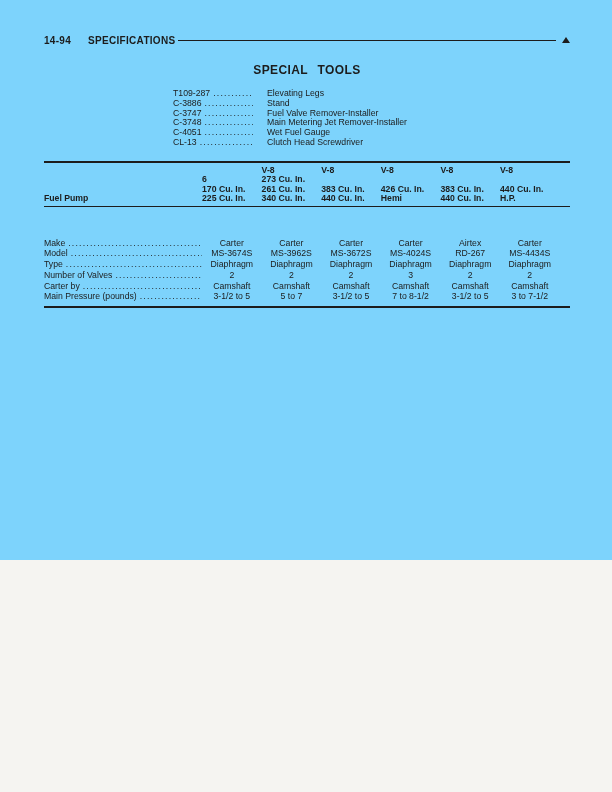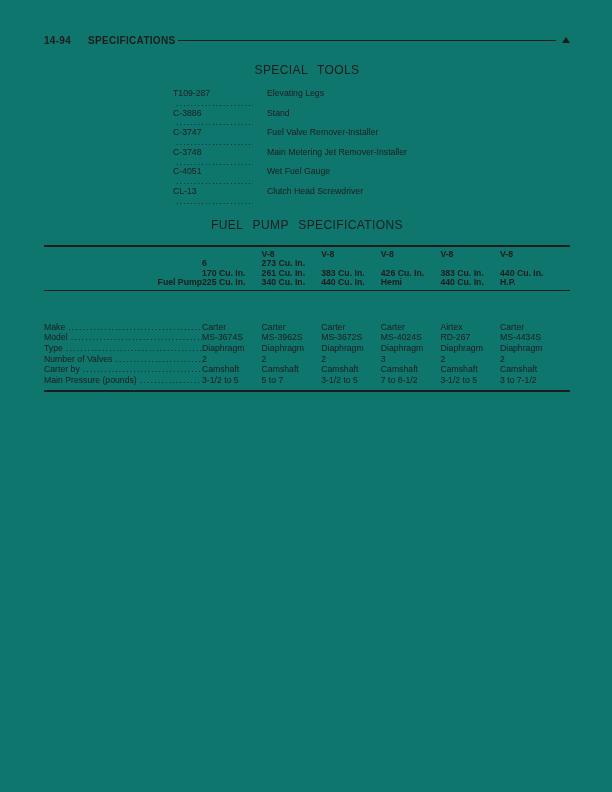--- a/index.html
+++ b/index.html
@@ -5,22 +5,22 @@
   html, body { margin: 0; padding: 0; }
   body {
     width: 612px; height: 792px;
     background: #f5f4f1;
     font-family: "Liberation Sans", sans-serif;
     color: #1c1c1c;
     -webkit-font-smoothing: antialiased;
   }
   .page {
     position: relative;
-    width: 612px; height: 792px;
-    background: #0f766e;
+    width: 612px; height: 560px;
+    background: #7dd3fc;
     box-sizing: border-box;
     padding: 34px 42px 0 44px;
     overflow: hidden;
   }
   .content { width: 526px; }
 
   
   .doc-header {
     display: flex; align-items: center;
     font-size: 10px; font-weight: bold; letter-spacing: .3px;
@@ -35,57 +35,57 @@
   .doc-header .tri {
     width: 0; height: 0; margin-left: 6px;
     border-left: 4px solid transparent;
     border-right: 4px solid transparent;
     border-bottom: 6px solid #1c1c1c;
   }
 
   
   .section-heading {
     text-align: center;
-    font-size: 12px; font-weight: normal;
+    font-size: 12px; font-weight: bold;
     letter-spacing: .4px; word-spacing: 6px;
   }
   .heading-tools { margin-top: 17px; }
   .heading-pump  { margin-top: 11px; }
 
   
   .tools { margin-top: 12px; font-size: 8.7px; line-height: 9.8px; }
   .tool-row { display: flex; margin-left: 129px; }
-  .tool-lead { display: flex; width: 80px; flex-direction: column; }
+  .tool-lead { display: flex; width: 80px; }
   .tool-code { white-space: nowrap; }
   .leader {
     flex: 1; overflow: hidden; white-space: nowrap;
     padding-left: 3px; letter-spacing: 1.2px;
   }
   .tool-desc { margin-left: 14px; white-space: nowrap; }
 
   
   .spec-table { margin-top: 13px; width: 526px; font-size: 8.7px; }
   .spec-table .grid {
     display: grid;
     grid-template-columns: 158px repeat(6, 59.6px);
   }
   .t-rule-top { border-top: 2px solid #1c1c1c; }
   .t-rule-mid { border-top: 1.6px solid #1c1c1c; }
   .t-rule-bot { border-top: 2px solid #1c1c1c; }
 
   .spec-head { padding: 3px 0 2px; align-items: end; font-weight: bold; }
   .spec-head .hcol { text-align: left; }
   .hline { height: 9.5px; line-height: 9.5px; white-space: nowrap; }
-  .row-label-header { align-self: end; line-height: 9.5px; text-align: right; }
+  .row-label-header { align-self: end; line-height: 9.5px; }
 
   .spec-body { padding: 3px 0 4px; margin-top: 28px; }
   .spec-row { display: grid; grid-template-columns: 158px repeat(6, 59.6px); line-height: 10.7px; }
   .row-label { display: flex; overflow: hidden; }
   .row-label .leader { padding-right: 5px; }
-  .cell { text-align: left; white-space: nowrap; }
+  .cell { text-align: center; white-space: nowrap; }
 </style>
 </head>
 <body>
 
 <div class="page">
   <div class="content">
 
     <div class="doc-header">
       <span class="page-num">14-94</span>
       <span>SPECIFICATIONS</span>
@@ -133,21 +133,20 @@
       </div>
       <div class="tool-row">
         <span class="tool-lead">
             <span class="tool-code">CL-13</span>
             <span class="leader">........................................................................................................................</span>
           </span>
         <span class="tool-desc">Clutch Head Screwdriver</span>
       </div>
     </div>
 
-    <div class="section-heading heading-pump">FUEL PUMP SPECIFICATIONS</div>
 
     <div class="spec-table">
       <div class="t-rule-top"></div>
 
       <div class="grid spec-head">
         <div class="row-label-header">Fuel Pump</div>
         <div class="hcol">
           <div class="hline"></div>
           <div class="hline">6</div>
           <div class="hline">170 Cu. In.</div>

